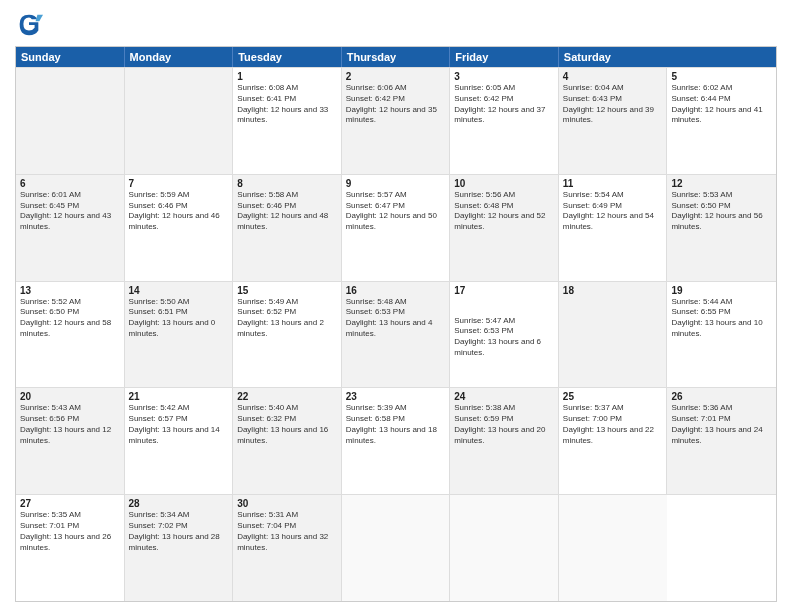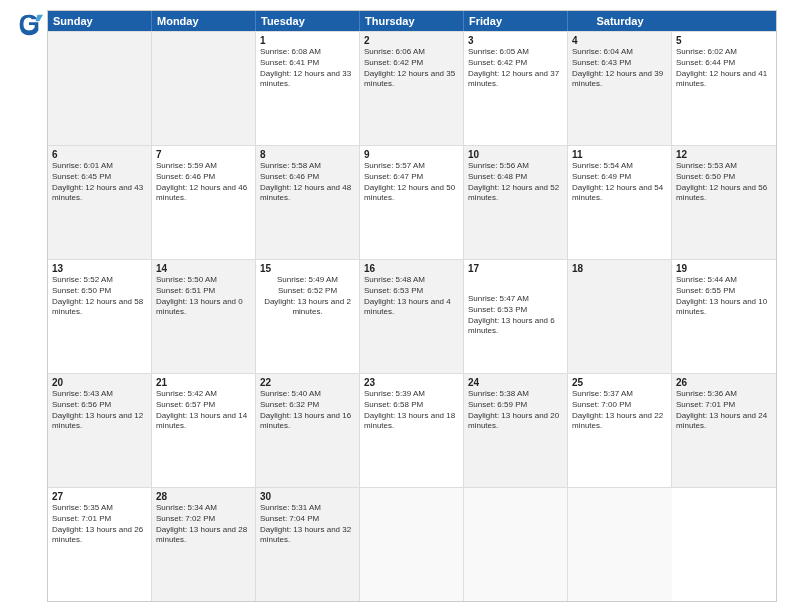--- a/index.html
+++ b/index.html
@@ -8,21 +8,21 @@
       background: #fff;
       width: 792px;
       height: 612px;
       overflow: hidden;
     }
     .page {
       width: 792px;
       height: 612px;
       padding: 10px 15px;
       display: flex;
-      flex-direction: row;
+      flex-direction: column;
     }
     .header {
       display: flex;
       justify-content: space-between;
       align-items: flex-start;
       margin-bottom: 8px;
     }
     .logo {
       display: flex;
       align-items: center;
@@ -62,21 +62,21 @@
       background: #1a5fa8;
     }
     .cal-header-cell {
       color: #fff;
       font-size: 11px;
       font-weight: bold;
       padding: 4px 5px;
       border-right: 1px solid #4a7fc1;
       text-align: left;
     }
-    .cal-header-cell:last-child { border-right: none; text-align: center; }
+    .cal-header-cell:last-child { border-right: none; }
     .cal-body {
       flex: 1;
       display: flex;
       flex-direction: column;
     }
     .cal-row {
       display: grid;
       grid-template-columns: repeat(7, 1fr);
       flex: 1;
       border-top: 1px solid #ddd;
@@ -221,21 +221,21 @@
 Daylight: 12 hours and 58 minutes.</div>
           </div>
           <div class="cal-cell alt-bg">
             <div class="day-num">14</div>
             <div class="cell-text" style="white-space: pre-line;">Sunrise: 5:50 AM
 Sunset: 6:51 PM
 Daylight: 13 hours and 0 minutes.</div>
           </div>
           <div class="cal-cell">
             <div class="day-num">15</div>
-            <div class="cell-text" style="white-space: pre-line; text-align: center;">Sunrise: 5:49 AM
+            <div class="cell-text" style="white-space: pre-line;">Sunrise: 5:49 AM
 Sunset: 6:52 PM
 Daylight: 13 hours and 2 minutes.</div>
           </div>
           <div class="cal-cell alt-bg">
             <div class="day-num">16</div>
             <div class="cell-text" style="white-space: pre-line;">Sunrise: 5:48 AM
 Sunset: 6:53 PM
 Daylight: 13 hours and 4 minutes.</div>
           </div>
           <div class="cal-cell">

